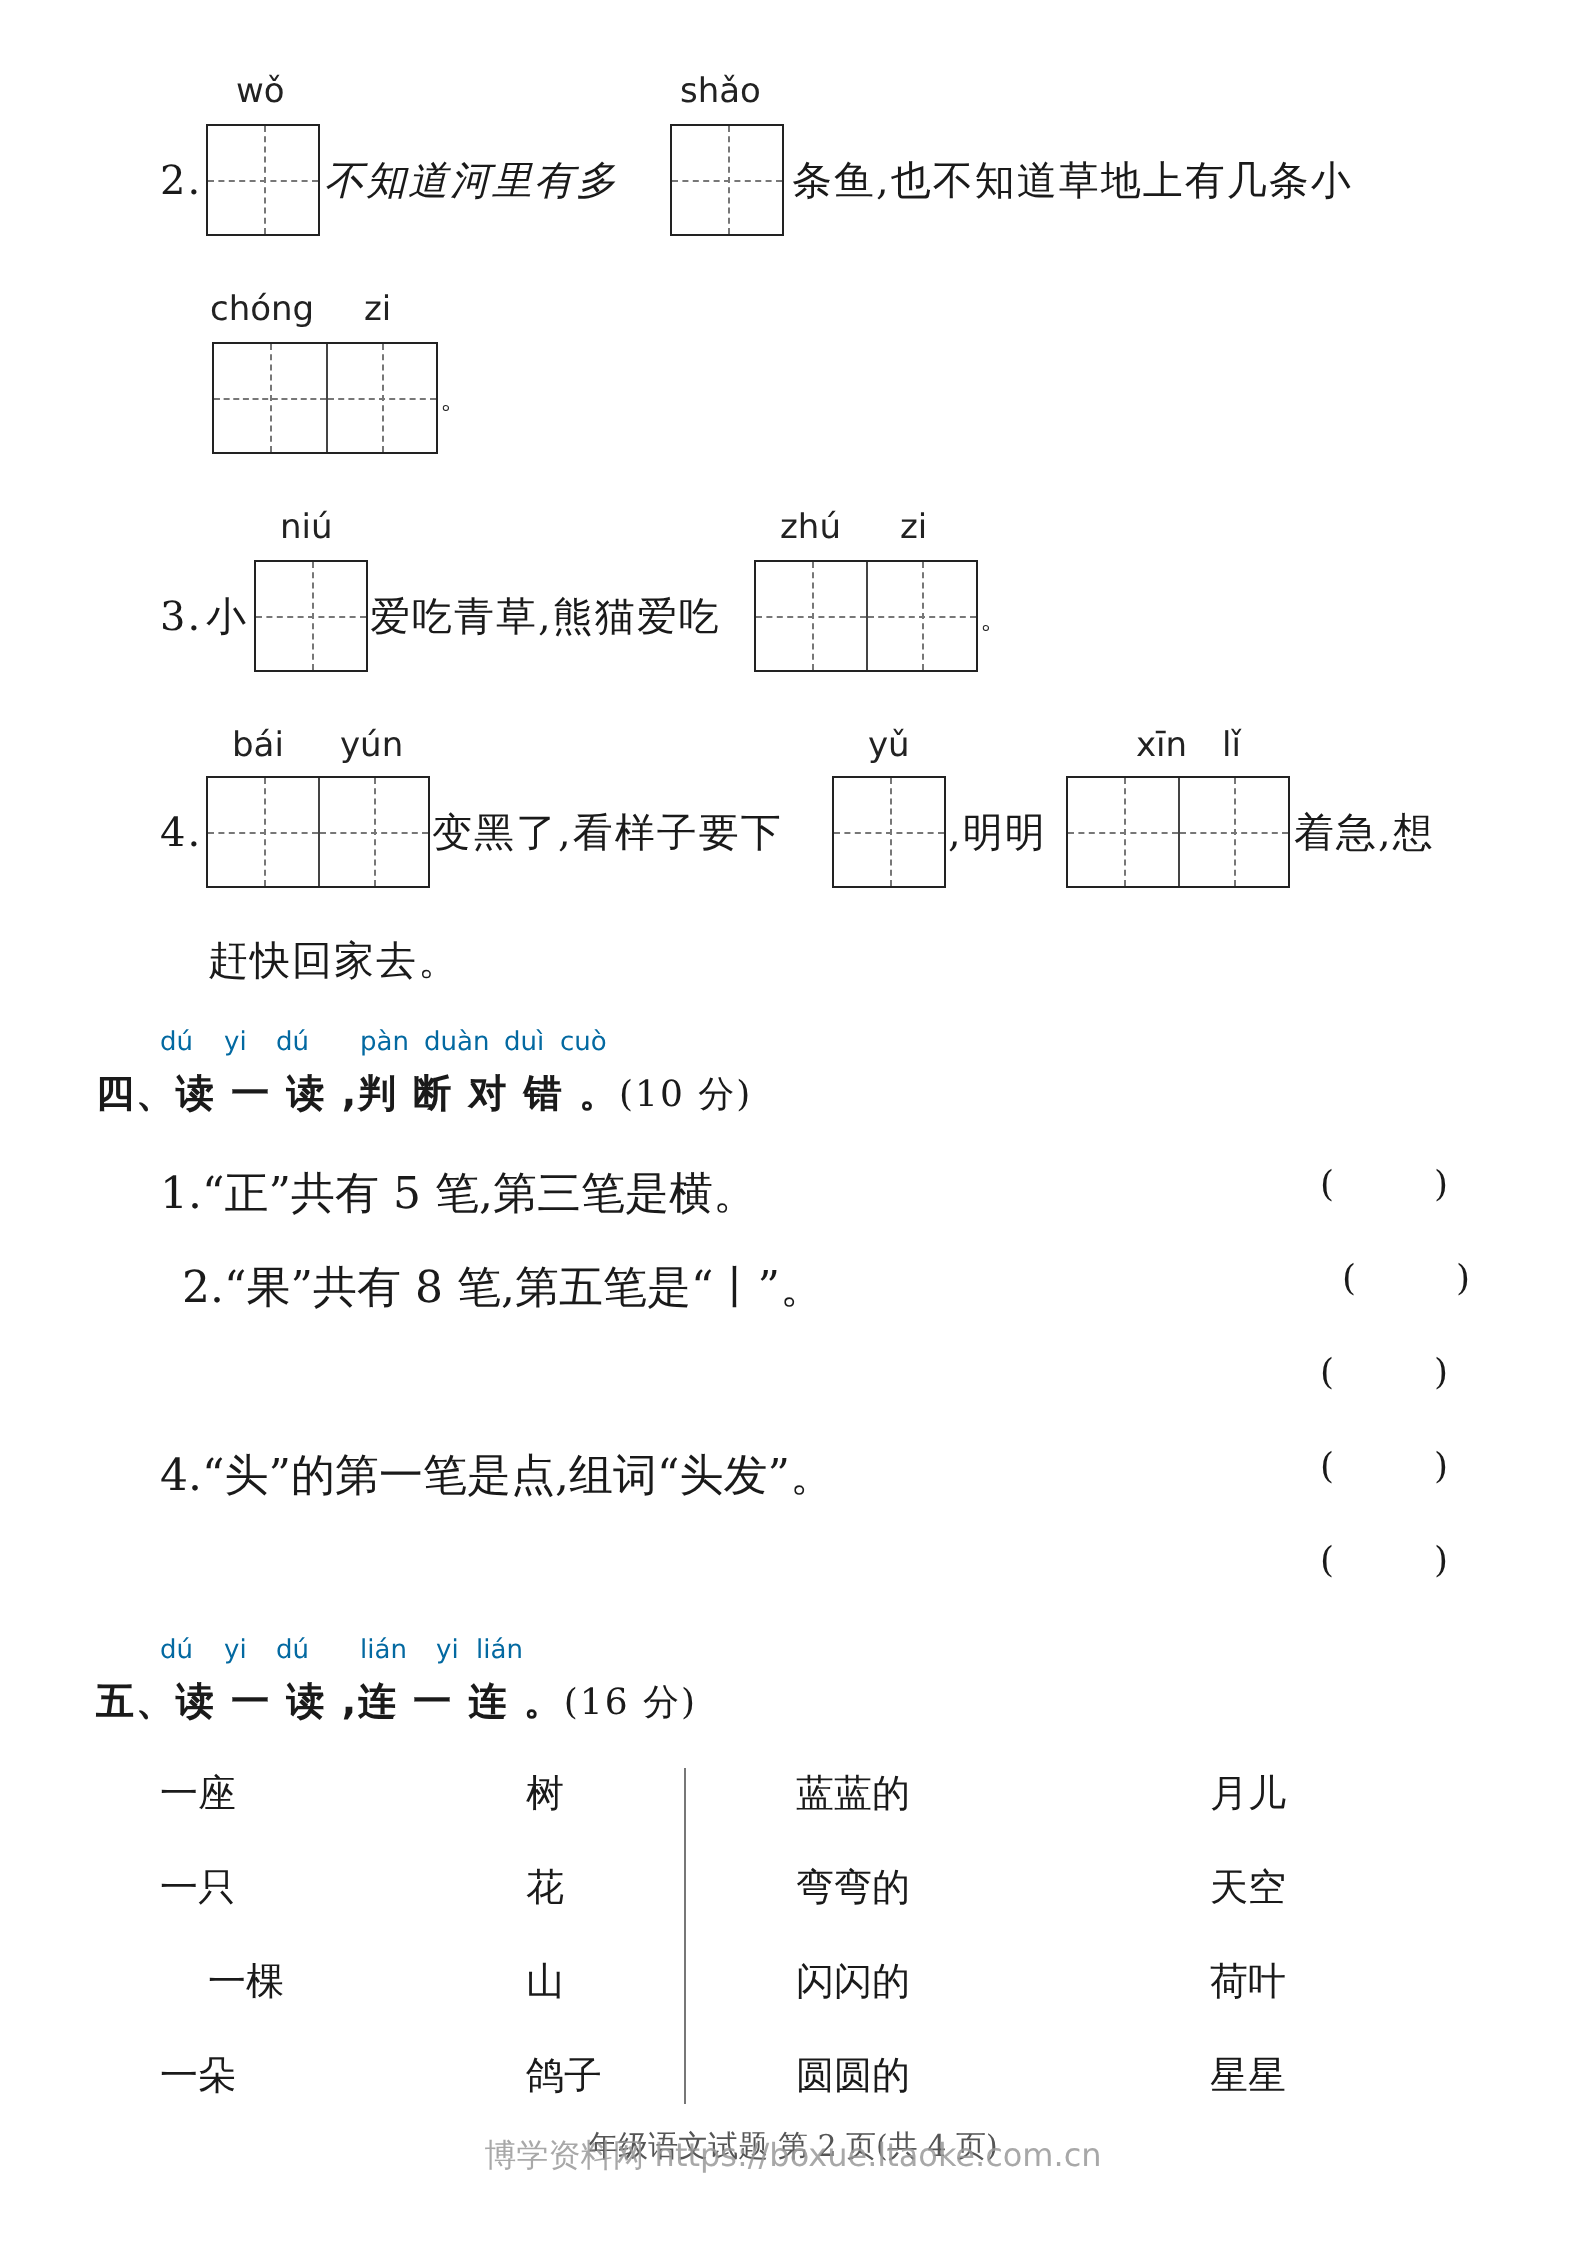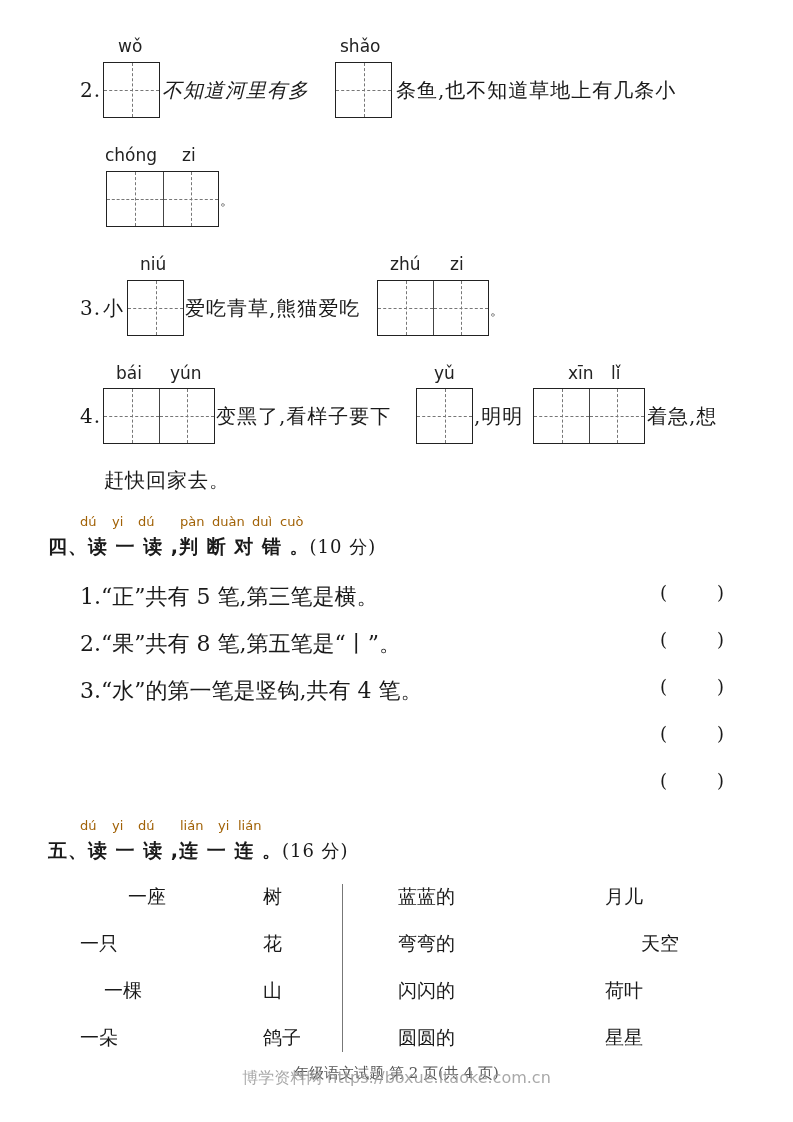--- a/index.html
+++ b/index.html
@@ -1,21 +1,21 @@
 <!DOCTYPE html>
 <html><head>
 <meta charset="utf-8">
 <style>
   html, body { margin: 0; padding: 0; }
   body {
     width: 793px; height: 1122px; background: #ffffff; position: relative; overflow: hidden;
     font-family: "DejaVu Serif", "Liberation Serif", serif; color: #1a1a1a;
   }
   .py { position: absolute; font-family: "DejaVu Sans", "Liberation Sans", sans-serif; font-size: 17px; color: #222; white-space: nowrap; }
-  .py-sm { position: absolute; font-family: "DejaVu Sans", "Liberation Sans", sans-serif; font-size: 13px; color: #a16207; white-space: nowrap; }
+  .py-sm { position: absolute; font-family: "DejaVu Sans", "Liberation Sans", sans-serif; font-size: 13px; color: #0369a1; white-space: nowrap; }
   .txt { position: absolute; font-size: 20px; white-space: nowrap; line-height: 24px; letter-spacing: 1px; }
   .grid { position: absolute; border: 1.6px solid #222; box-sizing: border-box; height: 56px; }
   .cell { position: absolute; top: 0; height: 100%; box-sizing: border-box; }
   .cell .h { position: absolute; left: 0; right: 0; top: 50%; border-top: 1px dashed #777; }
   .cell .v { position: absolute; top: 0; bottom: 0; left: 50%; border-left: 1px dashed #777; }
   .cell.sep { border-left: 1px solid #444; }
   .heading { position: absolute; font-family: "DejaVu Sans", "Liberation Sans", sans-serif; font-weight: bold; font-size: 19px; white-space: nowrap; letter-spacing: 1px; }
   .heading .score { font-family: "DejaVu Serif", "Liberation Serif", serif; font-weight: normal; font-size: 18px; }
   .judge-row { position: absolute; left: 80px; width: 650px; height: 26px; }
   .judge-row .q { position: absolute; left: 0; top: 0; font-size: 22px; white-space: nowrap; }
@@ -131,65 +131,65 @@
 <div class="py-sm" style="left:280px;top:514px;">cuò</div>
 <div class="heading" style="left:48px;top:534px;">
   <span>四、读 一 读 ,判 断 对 错 。</span><span class="score">(10 分)</span>
 </div>
 
 <div class="judge-row" style="top:582px;">
   <span class="q">1.“正”共有 5 笔,第三笔是横。</span>
   <span class="paren-l">(</span>
   <span class="paren-r">)</span>
 </div>
-<div class="judge-row" style="top:629px;">
+<div class="judge-row" style="top:629px;margin-left:11px;">
   <span class="q">2.“果”共有 8 笔,第五笔是“丨”。</span>
   <span class="paren-l">(</span>
   <span class="paren-r">)</span>
 </div>
 <div class="judge-row" style="top:676px;">
-  <span class="q">3.“水”的第一笔是竖钩,共有 4 笔。</span>
   <span class="paren-l">(</span>
   <span class="paren-r">)</span>
 </div>
 <div class="judge-row" style="top:723px;">
+  <span class="q">4.“头”的第一笔是点,组词“头发”。</span>
   <span class="paren-l">(</span>
   <span class="paren-r">)</span>
 </div>
 <div class="judge-row" style="top:770px;">
   <span class="paren-l">(</span>
   <span class="paren-r">)</span>
 </div>
 
 <div class="py-sm" style="left:80px;top:818px;">dú</div>
 <div class="py-sm" style="left:112px;top:818px;">yi</div>
 <div class="py-sm" style="left:138px;top:818px;">dú</div>
 <div class="py-sm" style="left:180px;top:818px;">lián</div>
 <div class="py-sm" style="left:218px;top:818px;">yi</div>
 <div class="py-sm" style="left:238px;top:818px;">lián</div>
 <div class="heading" style="left:48px;top:838px;">
   <span>五、读 一 读 ,连 一 连 。</span><span class="score">(16 分)</span>
 </div>
 
-<div class="match" style="left:80px;top:884px;margin-left:48px;">一座</div>
+<div class="match" style="left:80px;top:884px;">一座</div>
 <div class="match" style="left:80px;top:931px;">一只</div>
 <div class="match" style="left:80px;top:978px;margin-left:24px;">一棵</div>
 <div class="match" style="left:80px;top:1025px;">一朵</div>
 
 <div class="match" style="left:263px;top:884px;">树</div>
 <div class="match" style="left:263px;top:931px;">花</div>
 <div class="match" style="left:263px;top:978px;">山</div>
 <div class="match" style="left:263px;top:1025px;">鸽子</div>
 
 <div class="divider"></div>
 
 <div class="match" style="left:398px;top:884px;">蓝蓝的</div>
 <div class="match" style="left:398px;top:931px;">弯弯的</div>
 <div class="match" style="left:398px;top:978px;">闪闪的</div>
 <div class="match" style="left:398px;top:1025px;">圆圆的</div>
 
 <div class="match" style="left:605px;top:884px;">月儿</div>
-<div class="match" style="left:605px;top:931px;margin-left:36px;">天空</div>
+<div class="match" style="left:605px;top:931px;">天空</div>
 <div class="match" style="left:605px;top:978px;">荷叶</div>
 <div class="match" style="left:605px;top:1025px;">星星</div>
 
 <div class="footer">年级语文试题   第 2 页(共 4 页)</div>
 <div class="watermark">博学资料网 https://boxue.ltaoke.com.cn</div>
 
 </body></html>

